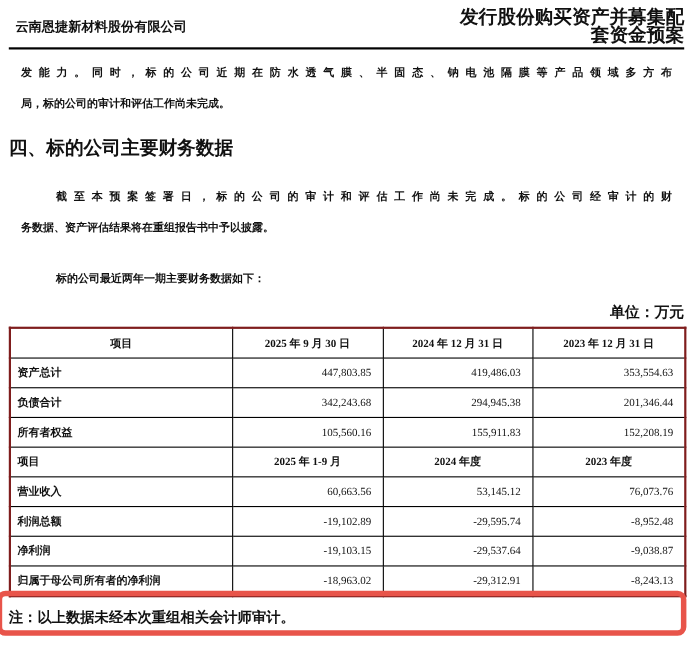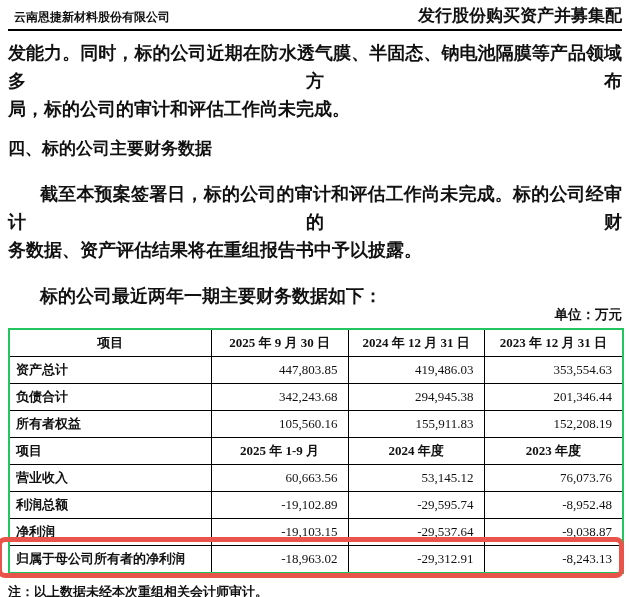--- a/index.html
+++ b/index.html
@@ -5,46 +5,46 @@
   html,body{margin:0;padding:0;background:#ffffff;}
   .page{
     position:relative;
     width:630px;height:597px;
     background:#ffffff;
     overflow:hidden;
     font-family:"Liberation Serif","DejaVu Serif",serif;
     color:#111;
   }
   .doc-header{
-    display:flex;justify-content:space-between;align-items:flex-start;
+    display:flex;justify-content:space-between;align-items:center;
     padding:8px 8px 0 14px;
   }
   .doc-header .left{font-size:12px;font-weight:700;line-height:18px;}
   .doc-header .right{text-align:right;font-size:17px;font-weight:700;line-height:16px;}
   .header-rule{margin:3px 8px 0 8px;border-bottom:2px solid #000;}
   .content{margin:0 8px;}
-  .para{font-size:18px;font-weight:600;line-height:28px;margin:0;}
+  .para{font-size:10px;font-weight:600;line-height:28px;margin:11px;}
   .para1{margin-top:8px;}
   .para2{margin-top:20px;}
   .para3{margin-top:22px;line-height:20px;}
   .ind{text-indent:32px;}
   .fill{text-align:justify;text-align-last:justify;}
   .section-heading{
     font-size:17px;font-weight:700;margin:15px 0 0 0;line-height:22px;
   }
   .unit-line{
     text-align:right;font-size:13.5px;font-weight:600;line-height:18px;
   }
   table.fin{
     border-collapse:collapse;
     width:614px;
     margin-top:4px;
-    border:2px solid #22c55e;
+    border:2px solid #7f1d1d;
     table-layout:fixed;
-    font-size:13px;
+    font-size:10px;
   }
   table.fin th,table.fin td{
     border:1.5px solid #000;
     height:26px;
     padding:0;
     overflow:hidden;
     white-space:nowrap;
   }
   table.fin th{font-weight:700;text-align:center;}
   table.fin th.left{text-align:left;padding-left:6px;}
@@ -63,20 +63,21 @@
 </style>
 </head>
 <body>
 
 <div class="page">
 
   <div class="doc-header">
     <div class="left">云南恩捷新材料股份有限公司</div>
     <div class="right">
       <div>发行股份购买资产并募集配</div>
+      <div>套资金预案</div>
     </div>
   </div>
   <div class="header-rule"></div>
 
   <div class="content">
 
     <div class="para para1">
       <div class="fill">发能力。同时，标的公司近期在防水透气膜、半固态、钠电池隔膜等产品领域多方布</div>
       <div>局，标的公司的审计和评估工作尚未完成。</div>
     </div>

